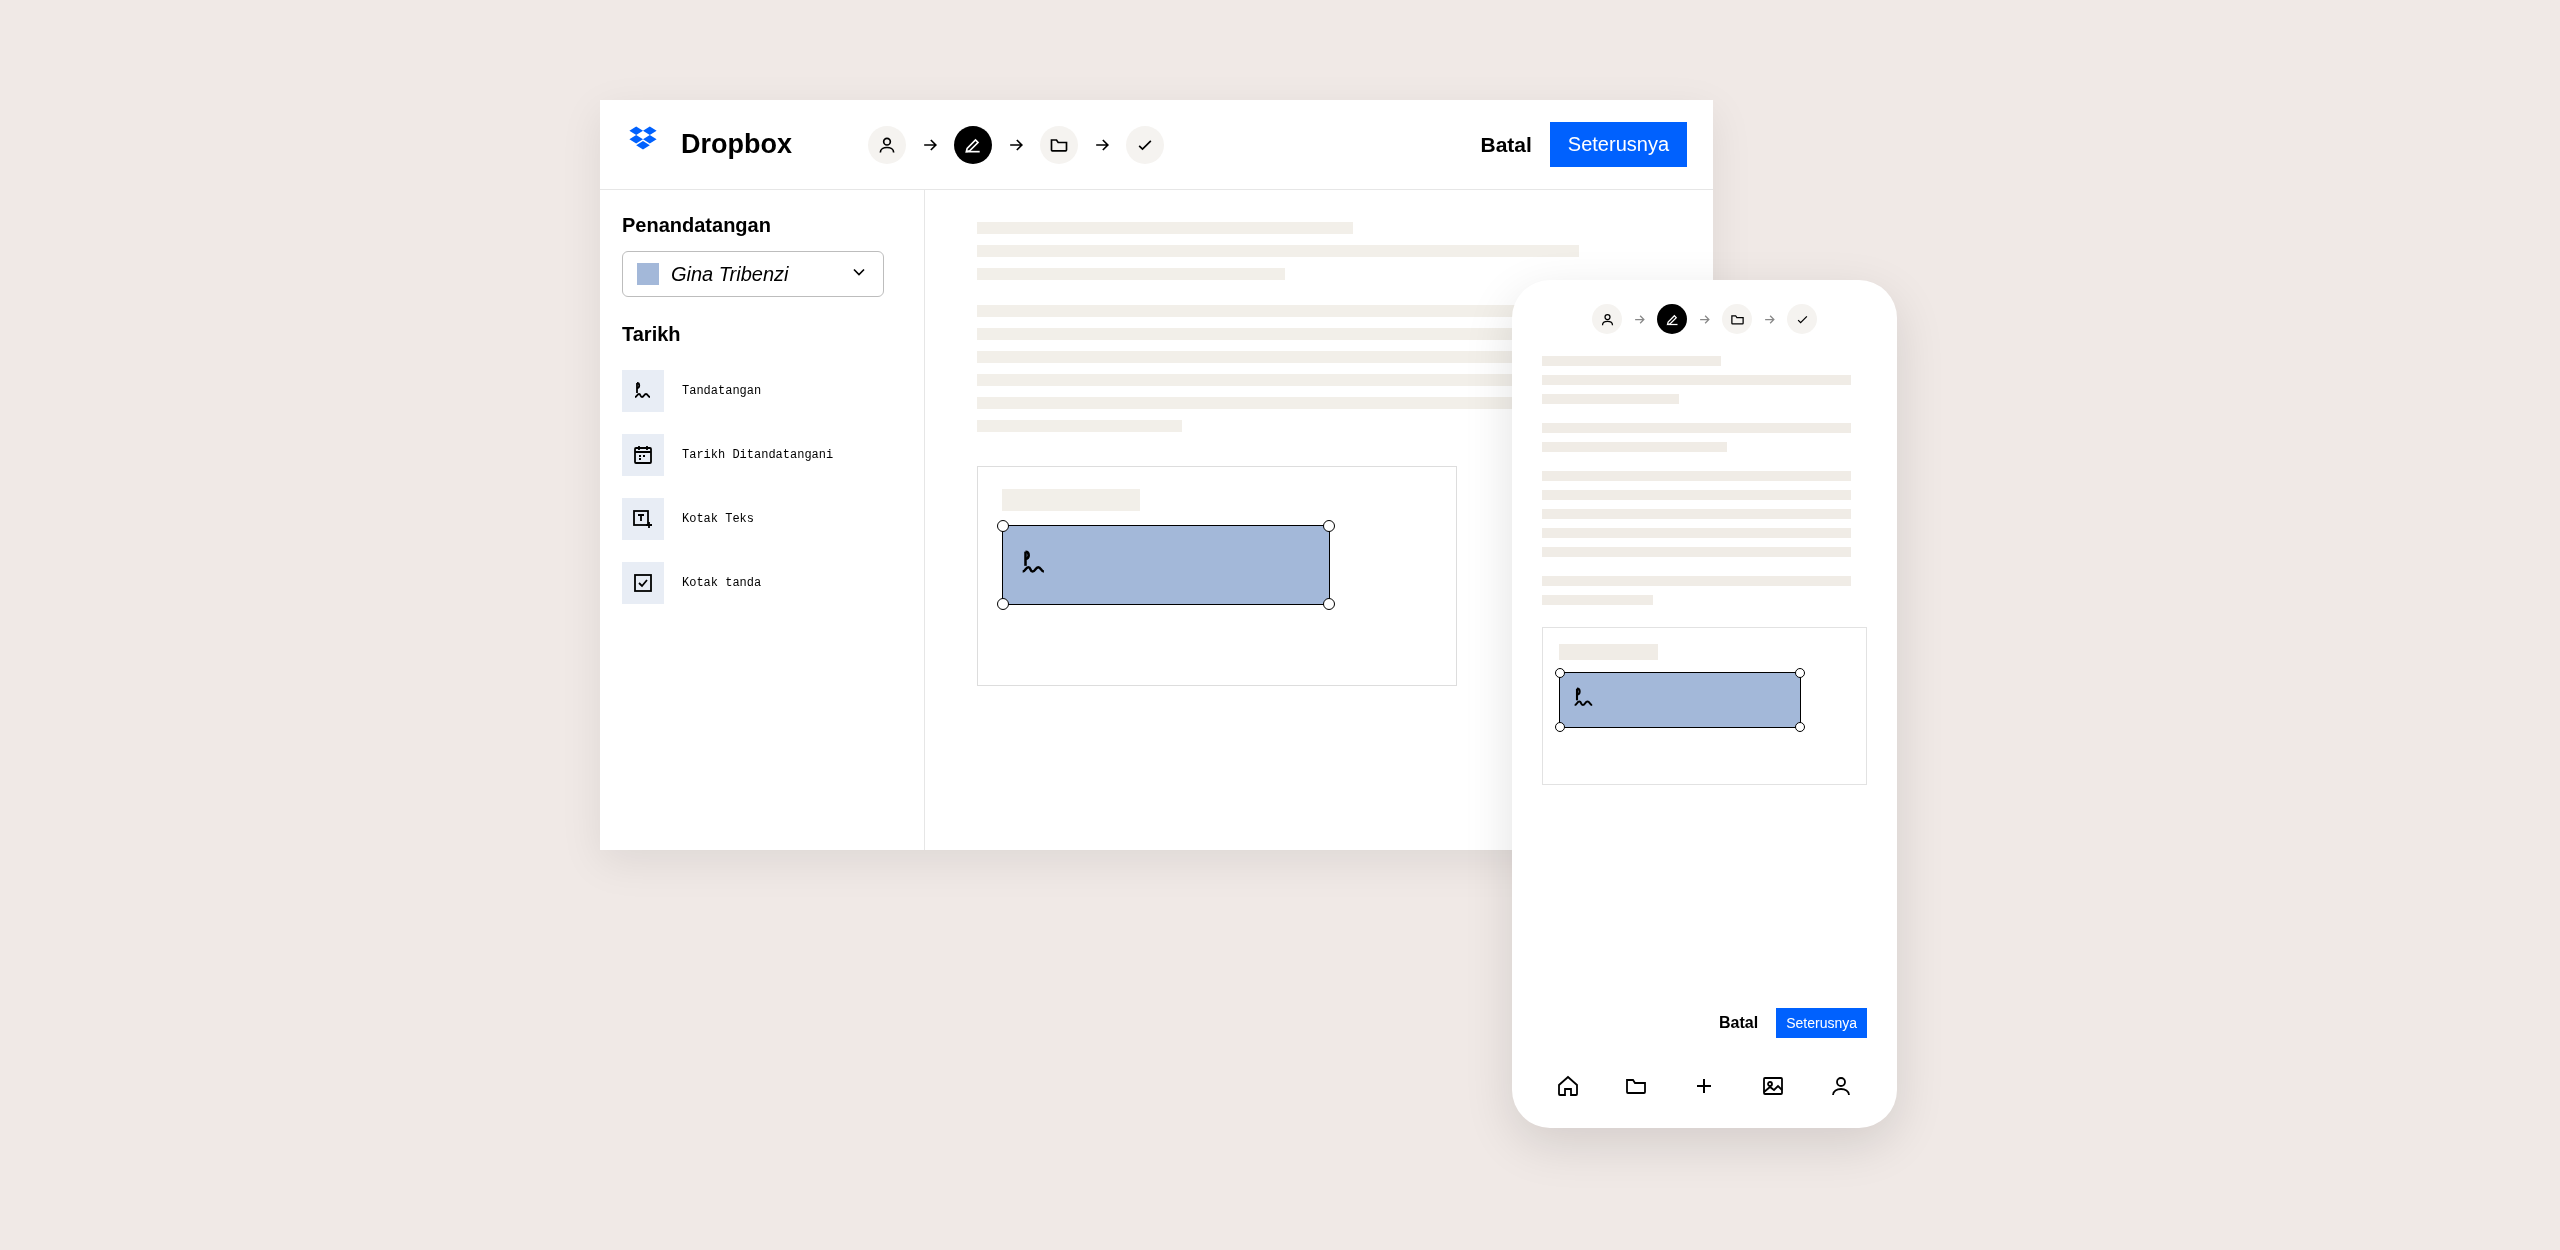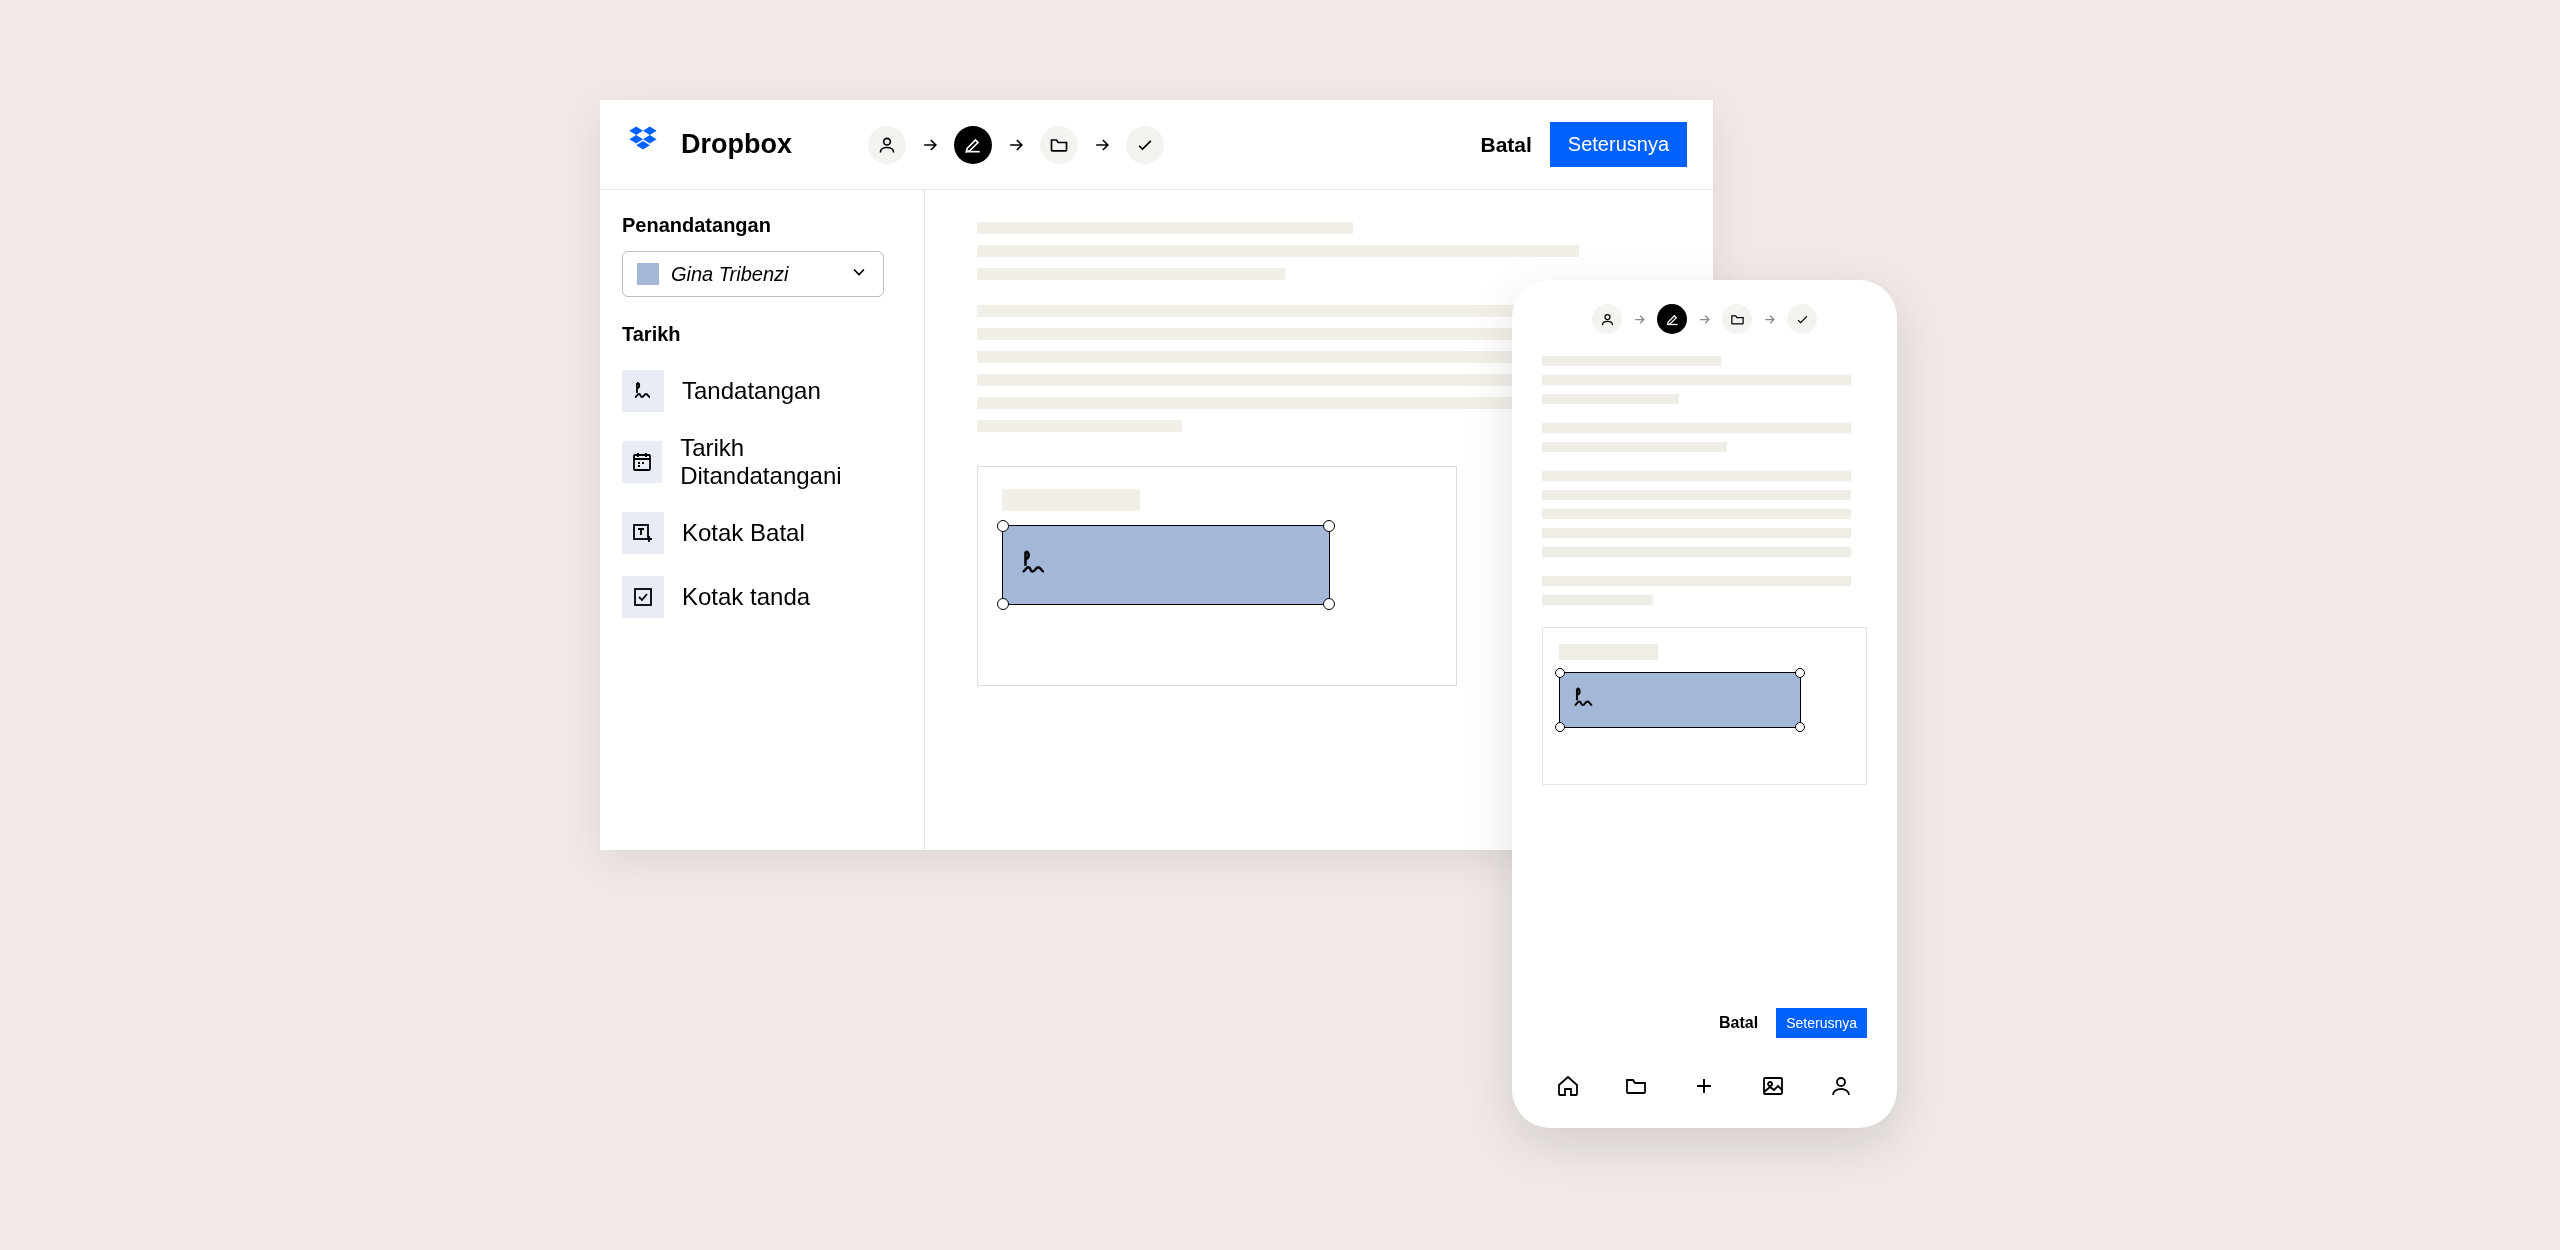--- a/index.html
+++ b/index.html
@@ -75,21 +75,21 @@
   .field-list { display: flex; flex-direction: column; gap: 2px; }
   .field-item {
     display: flex; align-items: center; gap: 18px;
     padding: 10px 0; cursor: pointer;
   }
   .field-icon {
     width: 42px; height: 42px; background: #e8edf5;
     display: flex; align-items: center; justify-content: center;
   }
   .field-icon svg { width: 24px; height: 24px; }
-  .field-label { font-size: 24px; }
+  .field-label { font-size: 12px; font-family: Liberation Mono, monospace; }
 
   .canvas { flex: 1; padding: 32px 52px; overflow: hidden; }
   .skel { background: #f2efe9; border-radius: 0; margin-bottom: 11px; height: 12px; }
   .doc-box {
     border: 1px solid #ddd;
     margin-top: 34px;
     padding: 22px 24px 80px;
     width: 480px;
   }
   .sig-field {
@@ -282,21 +282,21 @@
         </div>
 
         <div class="field-item">
           <span class="field-icon">
             <svg viewBox="0 0 24 24" fill="none" stroke="#000" stroke-width="1.8">
                 <rect x="3" y="4" width="14" height="14"></rect>
                 <path d="M7 8h6M10 8v6"></path>
                 <path d="M18 15v6M15 18h6"></path>
               </svg>
           </span>
-          <span class="field-label">Kotak Batal</span>
+          <span class="field-label">Kotak Teks</span>
         </div>
 
         <div class="field-item">
           <span class="field-icon">
             <svg viewBox="0 0 24 24" fill="none" stroke="#000" stroke-width="1.8">
                 <rect x="4" y="4" width="16" height="16"></rect>
                 <path d="M8 12l3 3 5-6"></path>
               </svg>
           </span>
           <span class="field-label">Kotak tanda</span>

